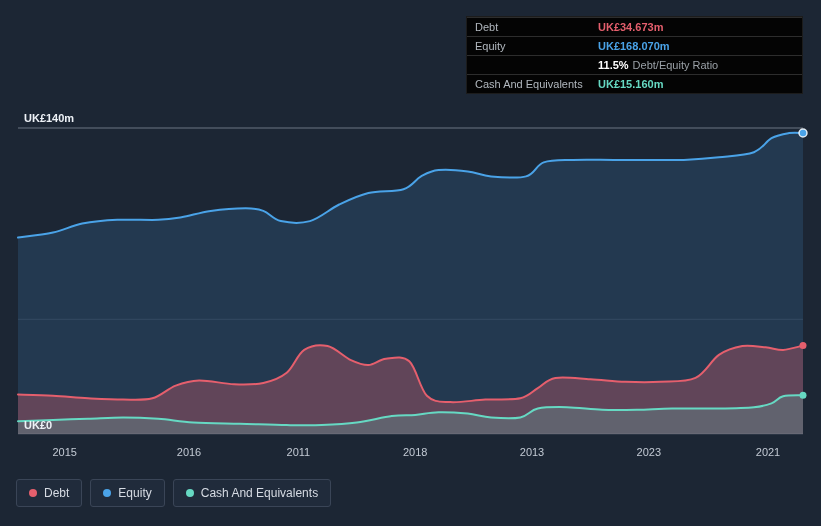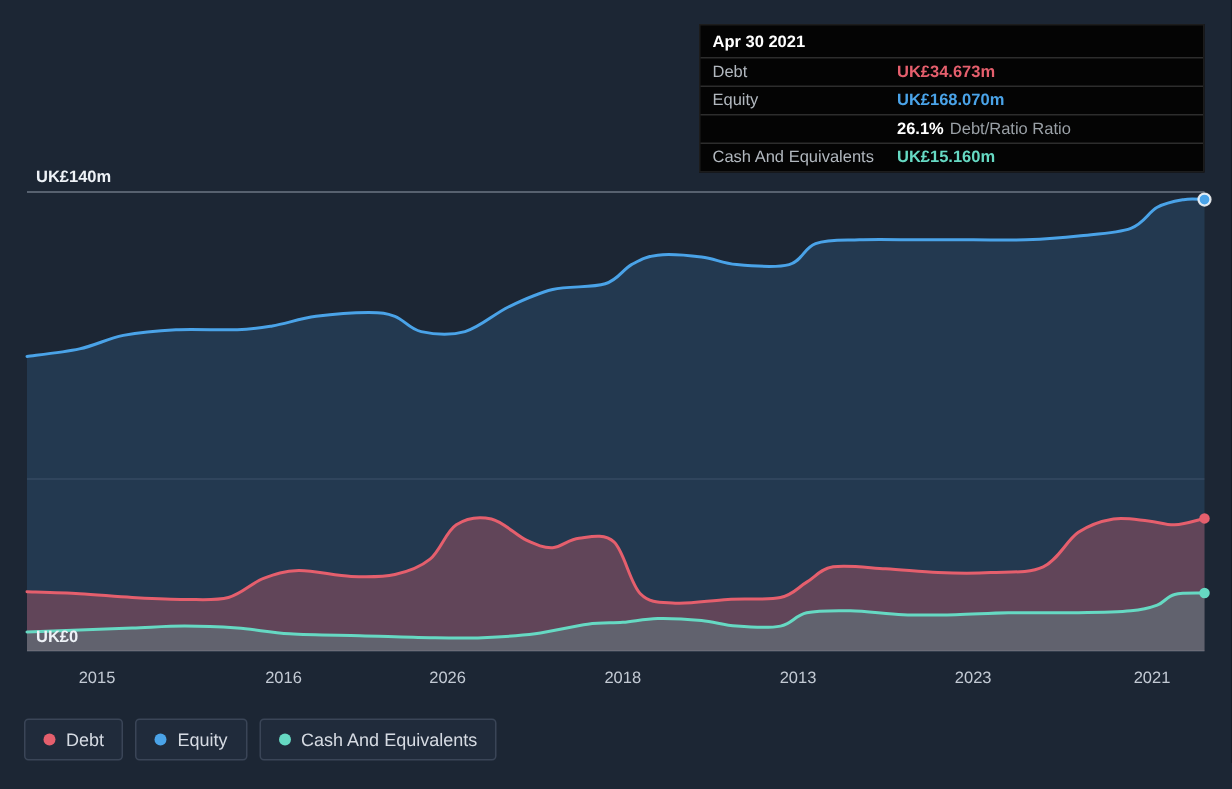--- a/index.html
+++ b/index.html
@@ -35,32 +35,31 @@
   .tt-value.cash{color:#66d9c3;}
   .tt-ratio-num{font-weight:700;color:#ffffff;}
   .tt-ratio-label{color:#9aa0a6;margin-left:4px;}
 </style>
 </head>
 <body>
 
 <div class="stage">
 
   <div class="tooltip">
-    <div class="tt-header">Apr 30 2021</div>
     <div class="tt-row">
       <span class="tt-label">Debt</span>
       <span class="tt-value debt">UK£34.673m</span>
     </div>
     <div class="tt-row">
       <span class="tt-label">Equity</span>
       <span class="tt-value equity">UK£168.070m</span>
     </div>
     <div class="tt-row">
       <span class="tt-label"></span>
-      <span><span class="tt-ratio-num">26.1%</span><span class="tt-ratio-label">Debt/Ratio Ratio</span></span>
+      <span><span class="tt-ratio-num">11.5%</span><span class="tt-ratio-label">Debt/Equity Ratio</span></span>
     </div>
     <div class="tt-row">
       <span class="tt-label">Cash And Equivalents</span>
       <span class="tt-value cash">UK£15.160m</span>
     </div>
   </div>
 
   <svg id="chart-svg" width="821" height="526">
       <line x1="18" y1="128.0" x2="803" y2="128.0" stroke="rgba(173,184,199,0.55)" stroke-width="1"></line>
       <line x1="18" y1="319.3" x2="803" y2="319.3" stroke="rgba(173,184,199,0.14)" stroke-width="1"></line>
@@ -74,21 +73,21 @@
       <circle cx="803.0" cy="133.0" r="4" fill="#4aa3e8" stroke="rgba(255,255,255,0.85)" stroke-width="1.5"></circle>
       <circle cx="803.0" cy="345.6" r="3.5" fill="#e55f6d" stroke="none" stroke-width="0"></circle>
       <circle cx="803.0" cy="395.3" r="3.5" fill="#66d9c3" stroke="none" stroke-width="0"></circle>
     </svg>
 
   <div class="ylab top">UK£140m</div>
   <div class="ylab bottom">UK£0</div>
   <div id="xticks">
       <div class="xtick" style="left: 64.7px; text-align: right;">2015</div>
       <div class="xtick" style="left: 189px; text-align: center;">2016</div>
-      <div class="xtick" style="left: 298.4px;">2026</div>
+      <div class="xtick" style="left: 298.4px;">2011</div>
       <div class="xtick" style="left: 415.2px;">2018</div>
       <div class="xtick" style="left: 532px;">2013</div>
       <div class="xtick" style="left: 648.8px;">2023</div>
       <div class="xtick" style="left: 768px;">2021</div>
     </div>
   <div class="legend" id="legend">
       <div class="pill">
         <span class="dot" style="background: rgb(229, 95, 109);"></span>
         <span>Debt</span>
       </div>

